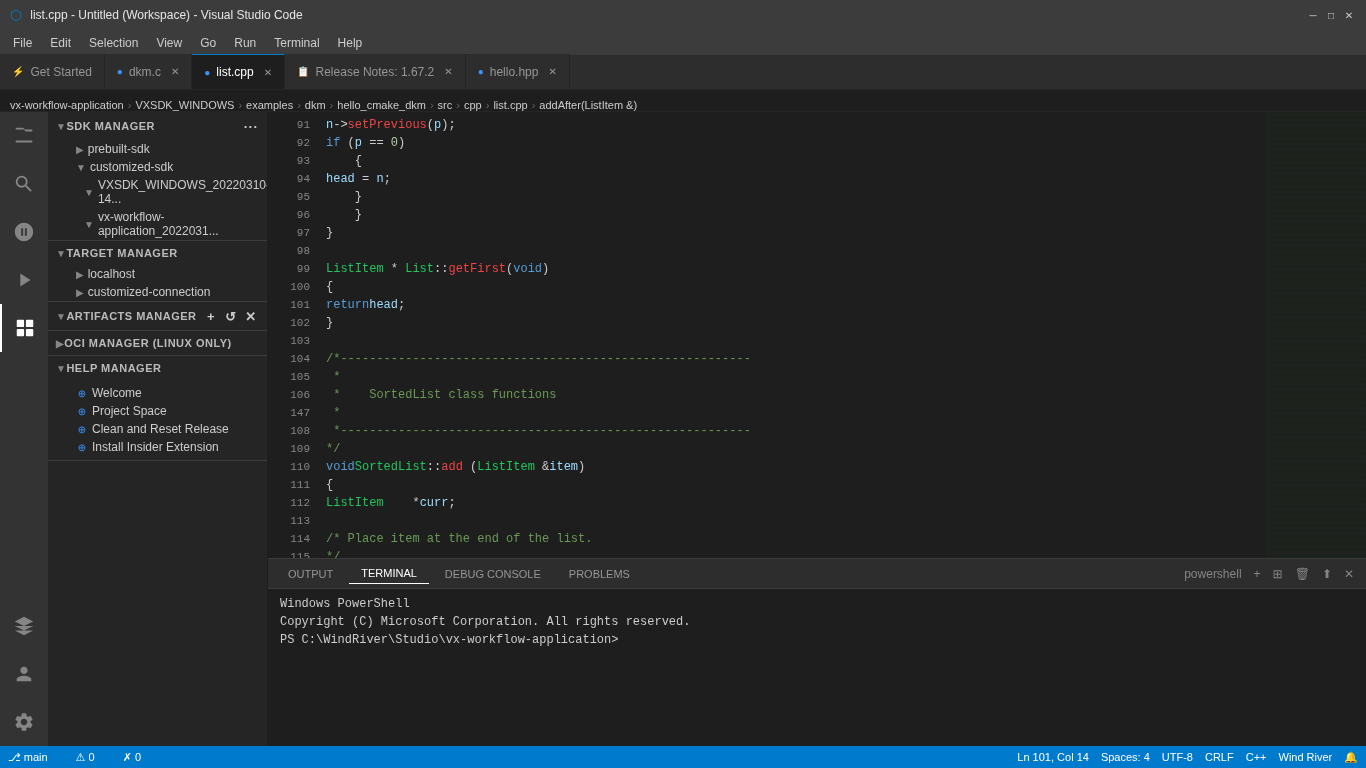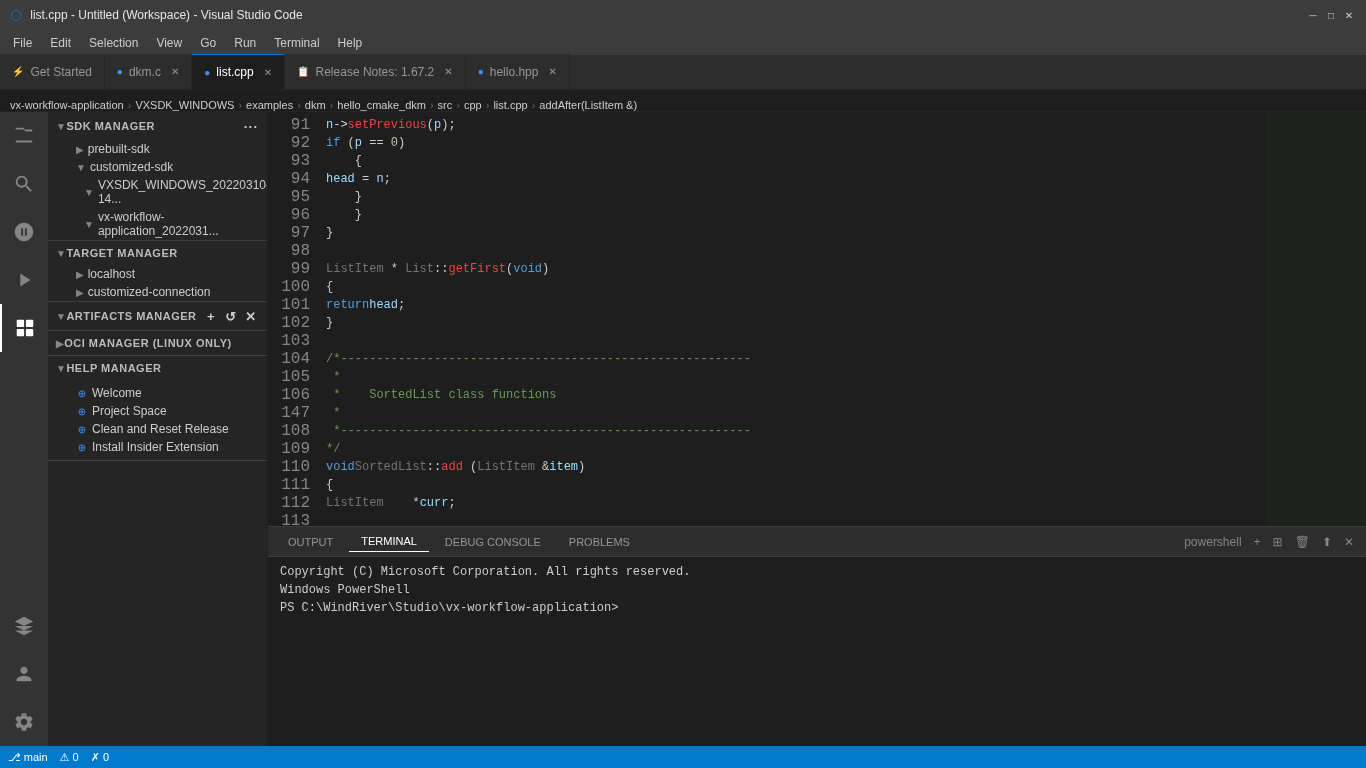--- a/index.html
+++ b/index.html
@@ -225,21 +225,21 @@
       background: #1e1e1e;
       position: relative;
     }
     .line-numbers {
       width: 50px;
       background: #1e1e1e;
       padding: 4px 0;
       text-align: right;
       color: #858585;
       font-family: 'Courier New', monospace;
-      font-size: 16px;
+      font-size: 11px;
       line-height: 18px;
       padding-right: 8px;
       flex-shrink: 0;
       user-select: none;
     }
     .code-content {
       flex: 1;
       overflow: auto;
       padding: 4px 0 4px 8px;
       font-family: 'Courier New', monospace;
@@ -263,21 +263,21 @@
     .minimap-content {
       width: 100%;
       height: 100%;
       background: linear-gradient(to bottom,
         #2d2d2d 0%, #1a2a1a 20%, #1e3020 40%, #1e1e2e 60%, #2d1e1e 80%);
       opacity: 0.8;
     }
 
     
     .terminal-panel {
-      height: 220px;
+      height: 188px;
       background: #1e1e1e;
       border-top: 1px solid #3c3c3c;
       display: flex;
       flex-direction: column;
       flex-shrink: 0;
     }
     .panel-tabs {
       height: 30px;
       background: #2d2d2d;
       display: flex;
@@ -323,29 +323,29 @@
       height: 22px;
       background: #007acc;
       display: flex;
       align-items: center;
       padding: 0 8px;
       font-size: 11px;
       color: #ffffff;
       flex-shrink: 0;
       gap: 12px;
     }
-    .status-left { display: flex; gap: 12px; align-items: flex-start; }
+    .status-left { display: flex; gap: 28px; align-items: flex-start; }
     .status-right { margin-left: auto; display: flex; gap: 12px; align-items: center; }
 
     
     .kw { color: #569cd6; }
     .fn { color: #ef4444; }
     .num { color: #b5cea8; }
     .cmt { color: #6a9955; }
-    .type { color: #737373; font-family: Liberation Mono, monospace; }
+    .type { color: #22c55e; font-family: Liberation Mono, monospace; }
     .var { color: #9cdcfe; }
     .op { color: #d4d4d4; }
 
     
     ::-webkit-scrollbar { width: 8px; height: 8px; }
     ::-webkit-scrollbar-track { background: #1e1e1e; }
     ::-webkit-scrollbar-thumb { background: #424242; }
 
     .help-section-items {
       padding: 4px 0;
@@ -608,30 +608,39 @@
         <div class="panel-tab-actions">
           <span class="panel-tab-action">powershell</span>
           <span class="panel-tab-action">+</span>
           <span class="panel-tab-action">⊞</span>
           <span class="panel-tab-action">🗑</span>
           <span class="panel-tab-action">⬆</span>
           <span class="panel-tab-action">✕</span>
         </div>
       </div>
       <div class="terminal-content" id="terminal-lines">
+          <div class="terminal-line">Windows PowerShell</div>
           <div class="terminal-line">Copyright (C) Microsoft Corporation. All rights reserved.</div>
-          <div class="terminal-line">Windows PowerShell</div>
           <div class="terminal-line"></div>
           <div class="terminal-line"></div>
           <div class="terminal-line">PS C:\WindRiver\Studio\vx-workflow-application&gt;</div>
         </div>
     </div>
 
   </div>
 </div>
 
 <div class="status-bar">
   <div class="status-left">
     <span>⎇ main</span>
     <span>⚠ 0</span>
     <span>✗ 0</span>
   </div>
+  <div class="status-right">
+    <span>Ln 101, Col 14</span>
+    <span>Spaces: 4</span>
+    <span>UTF-8</span>
+    <span>CRLF</span>
+    <span>C++</span>
+    <span>Wind River</span>
+    <span>🔔</span>
+  </div>
 </div>
 
 </body></html>

